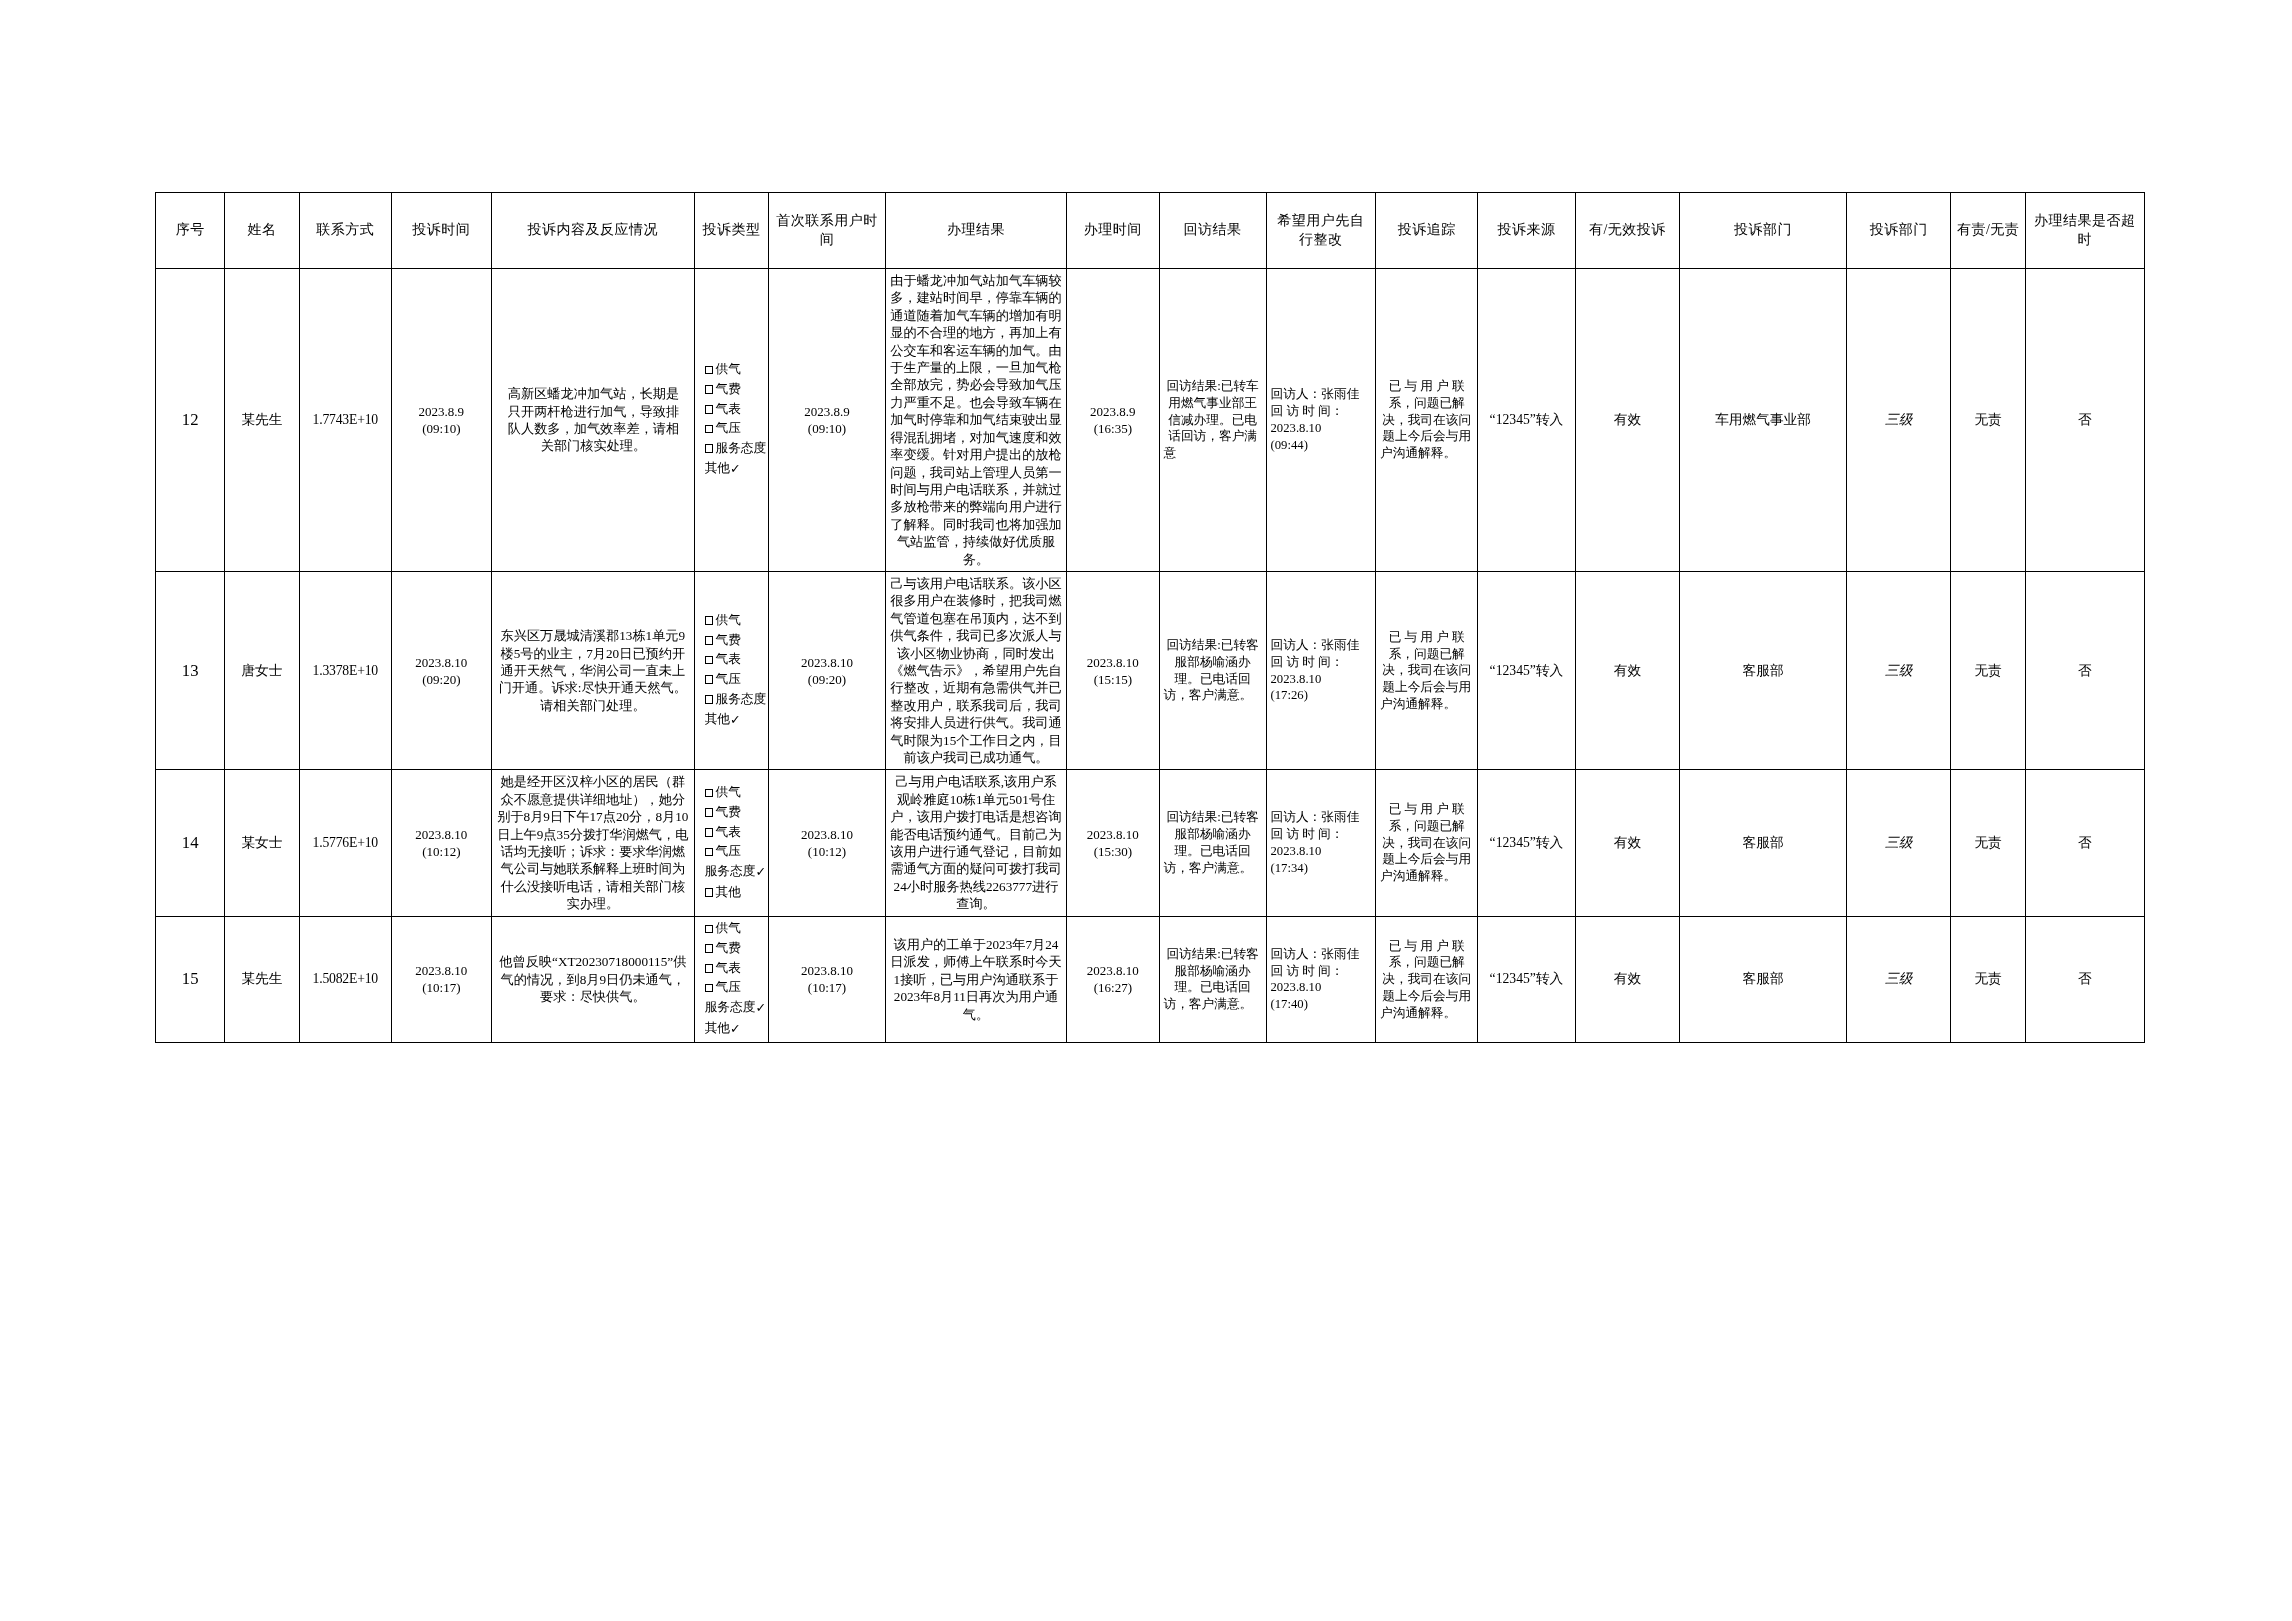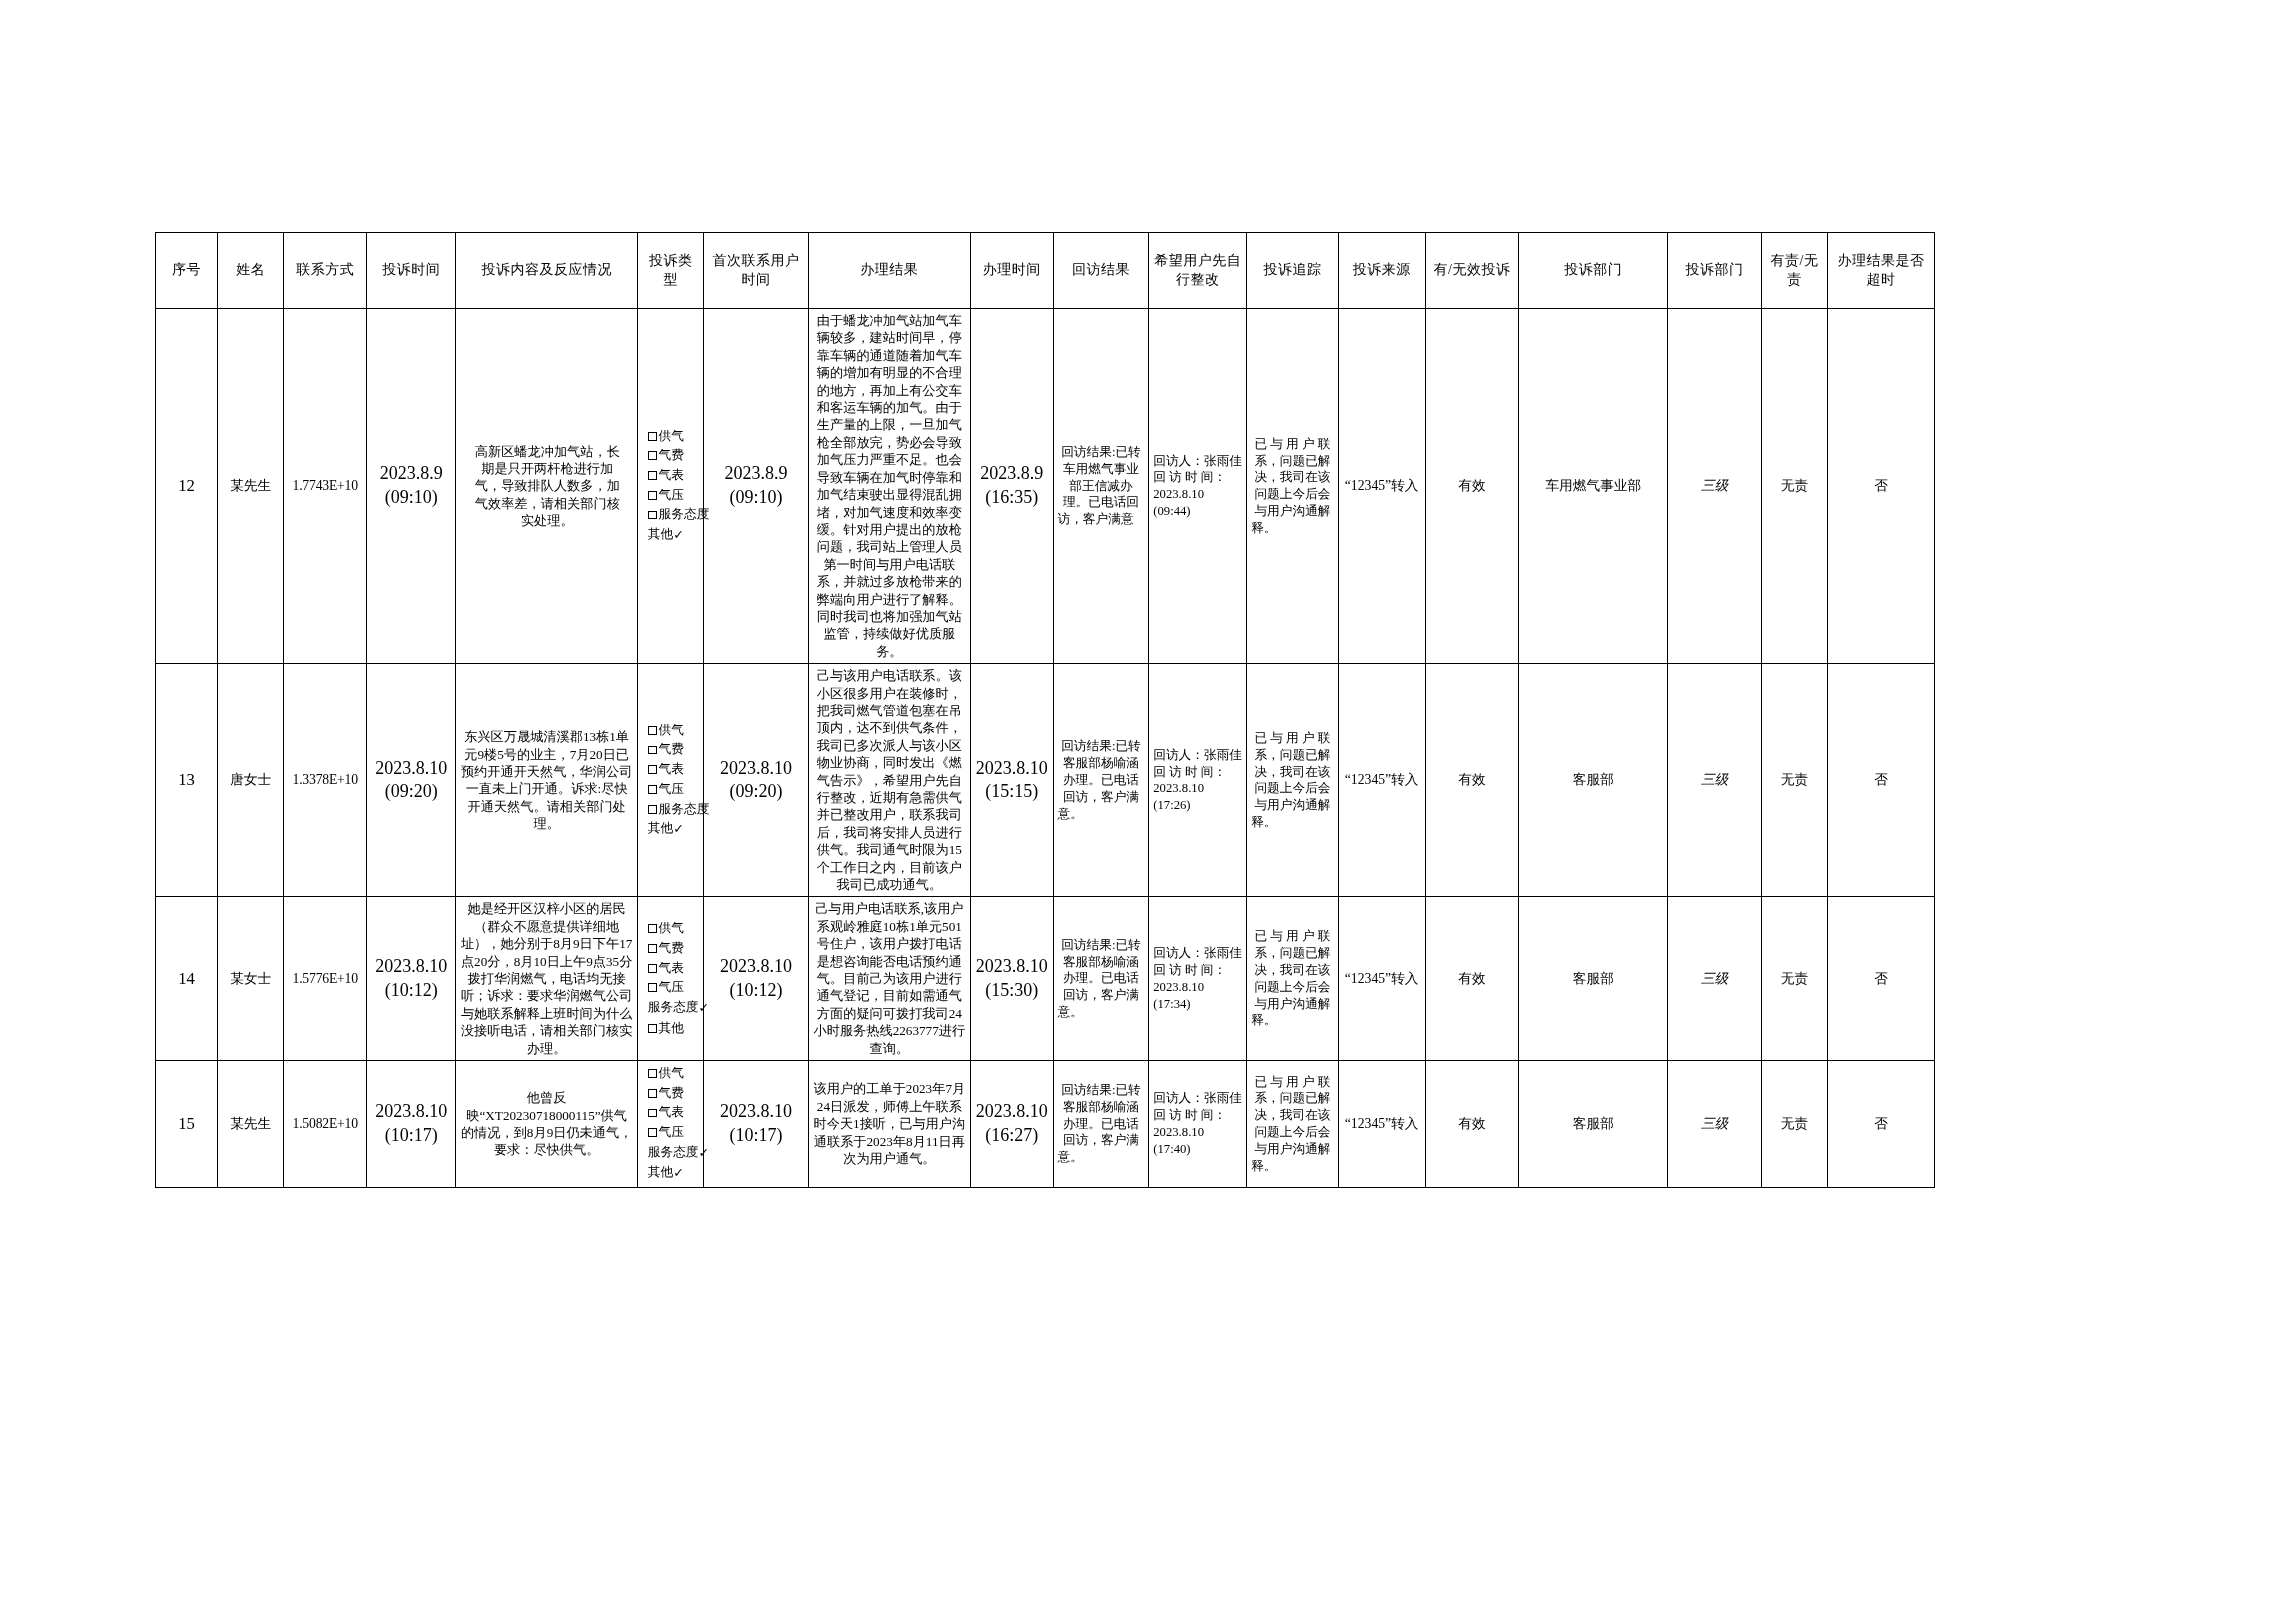--- a/index.html
+++ b/index.html
@@ -17,22 +17,21 @@
   .page {
     position: relative;
     width: 2293px;
     height: 1621px;
     box-sizing: border-box;
     padding: 192px 0 0 155px;
   }
   table.sheet {
     border-collapse: collapse;
     table-layout: fixed;
-    width: 1780px;
-    margin-top: 40px;
+    width: 1990px;
   }
   table.sheet td, table.sheet th {
     border: 1px solid #000000;
     vertical-align: middle;
     text-align: center;
     font-weight: normal;
     padding: 2.9px 3.9px;
     box-sizing: border-box;
     line-height: 1.32;
   }
@@ -40,21 +39,21 @@
     font-size: 14px;
     height: 76px;
     letter-spacing: 0.5px;
   }
   tbody td {
     font-size: 12.7px;
   }
   .c-seq { font-size: 16.7px; }
   .c-name { font-size: 13.7px; }
   .c-phone { font-size: 13.7px; letter-spacing: -0.2px; }
-  .c-time { font-size: 18px; line-height: 1.45; }
+  .c-time { font-size: 13px; line-height: 1.45; }
   .c-content {
     font-size: 13.2px;
     text-align: justify;
     text-align-last: center;
     line-height: 1.5;
     padding: 5.9px 7.8px;
   }
   .c-result {
     font-size: 13.2px;
     text-align: justify;

